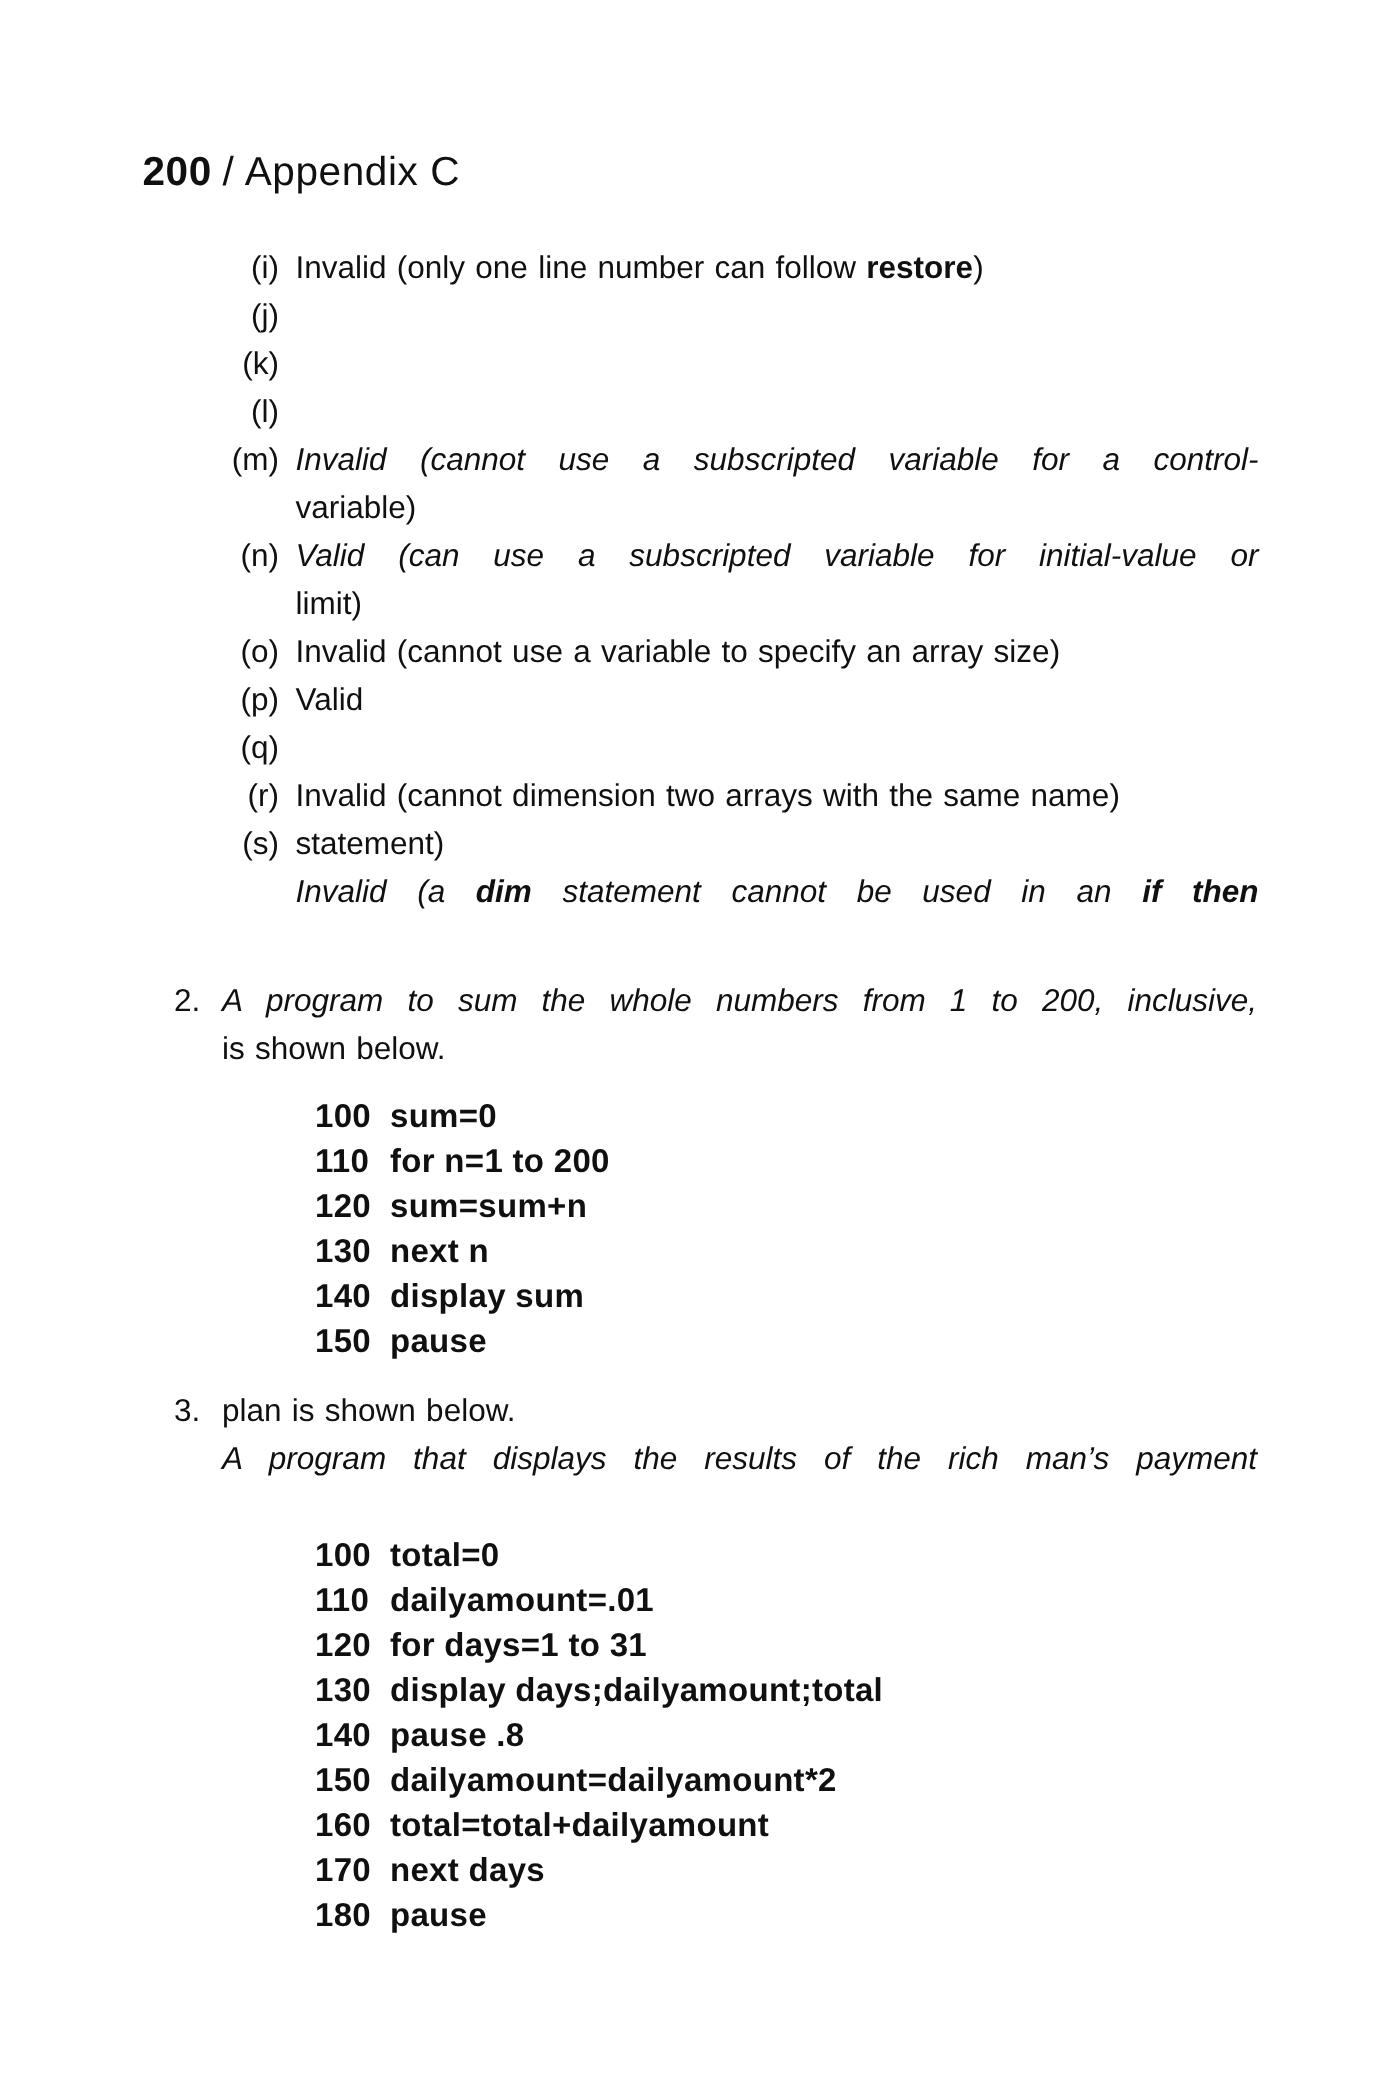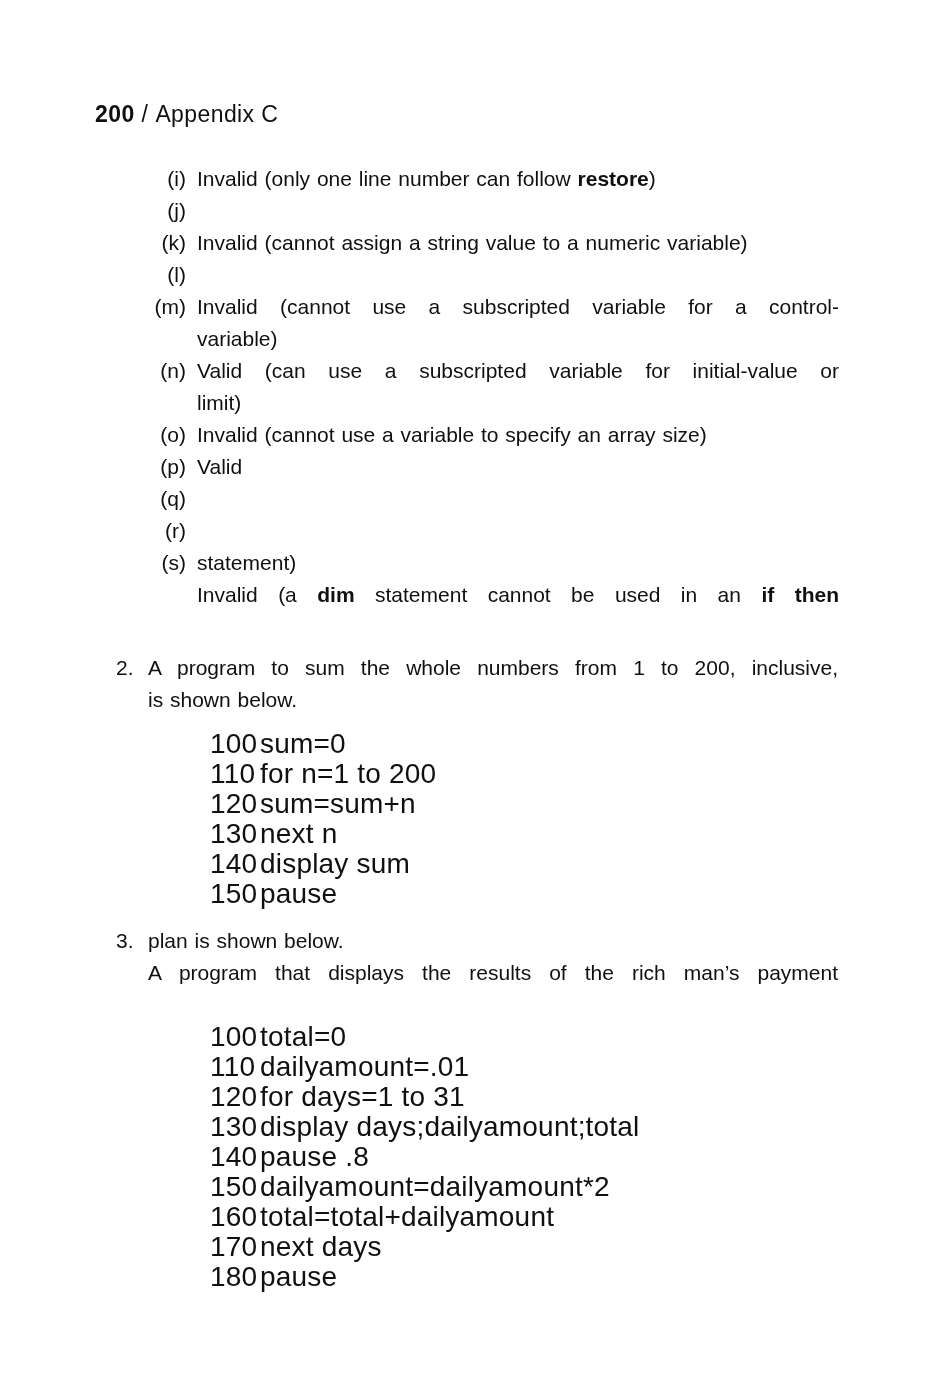--- a/index.html
+++ b/index.html
@@ -6,39 +6,39 @@
   body{
     width:930px;height:1400px;background:#ffffff;overflow:hidden;
     font-family:"Liberation Sans", sans-serif;
   }
   .page{
     width:930px;height:1400px;box-sizing:border-box;
     background:#ffffff;color:#101010;
     padding-top:99px;overflow:hidden;
   }
   
-  .header{margin-left:95px;font-size:23px;line-height:30px;letter-spacing:.4px;}
+  .header{margin-left:95px;font-size:27px;line-height:30px;letter-spacing:.4px;}
   .pgnum{font-weight:700;}
   .sep{margin:0 7px;}
   
   .answers{margin-top:34px;margin-left:130px;font-size:21px;line-height:32px;word-spacing:1px;}
   .ans{display:flex;}
   .albl{width:56px;flex:none;text-align:right;}
   .atxt{margin-left:11px;width:642px;}
   .aline{min-height:32px;}
-  .stretch{text-align:justify;text-align-last:justify;text-justify:inter-word;}
+  .stretch{text-align:justify;text-align-last:justify;text-justify:inter-word;font-style:italic;}
   b{font-weight:700;text-align:center;}
   
   .problem{display:flex;margin-left:116px;font-size:21px;line-height:32px;word-spacing:1px;}
   .pnumcol{width:32px;flex:none;}
   .ptxt{width:690px;}
   .prob2{margin-top:41px;}
   .prob3{margin-top:16px;}
   
-  .code{margin-left:210px;font-size:28px;line-height:30px;letter-spacing:.2px;}
+  .code{margin-left:210px;font-size:22px;line-height:30px;letter-spacing:.2px;font-weight:bold;}
   .code2{margin-top:13px;}
   .code3{margin-top:33px;}
   .crow{display:flex;}
   .cno{width:50px;flex:none;}
 </style>
 </head>
 <body>
 
 <div class="page">
 
@@ -54,23 +54,20 @@
         <div class="aline"><span>Invalid (only one line number can follow </span><b>restore</b><span>)</span></div>
       </div>
     </div>
 
     <div class="ans">
       <div class="albl">(j)</div>
     </div>
 
     <div class="ans">
       <div class="albl">(k)</div>
-      <div class="atxt">
-        <div class="aline"><span>Invalid (cannot assign a string value to a numeric variable)</span></div>
-      </div>
     </div>
 
     <div class="ans">
       <div class="albl">(l)</div>
     </div>
 
     <div class="ans">
       <div class="albl">(m)</div>
       <div class="atxt">
         <div class="aline stretch"><span>Invalid (cannot use a subscripted variable for a control-</span></div>
@@ -99,20 +96,23 @@
         <div class="aline"><span>Valid</span></div>
       </div>
     </div>
 
     <div class="ans">
       <div class="albl">(q)</div>
     </div>
 
     <div class="ans">
       <div class="albl">(r)</div>
+      <div class="atxt">
+        <div class="aline"><span>Invalid (cannot dimension two arrays with the same name)</span></div>
+      </div>
     </div>
 
     <div class="ans">
       <div class="albl">(s)</div>
       <div class="atxt">
         <div class="aline"><span>statement)</span></div>
         <div class="aline stretch"><span>Invalid (a </span><b>dim</b><span> statement cannot be used in an </span><b>if then</b></div>
       </div>
     </div>
 

